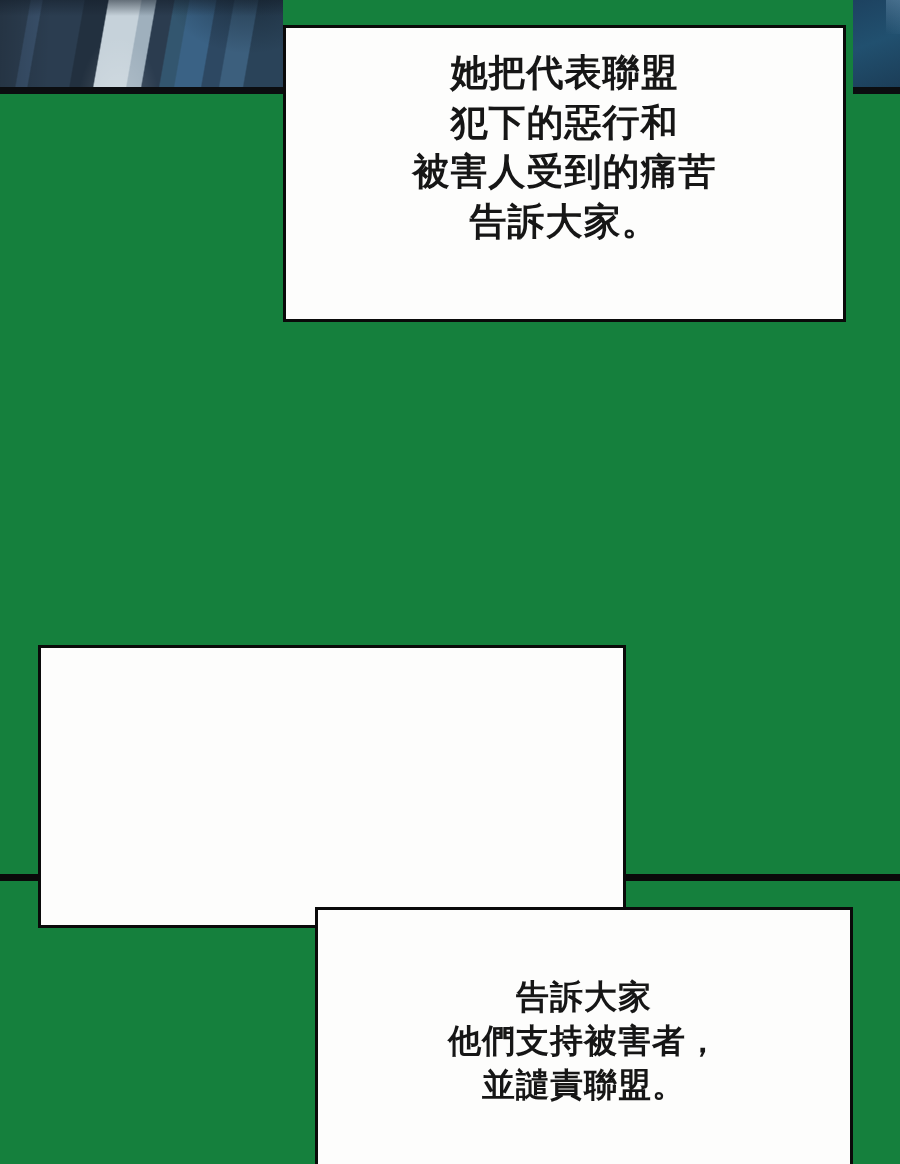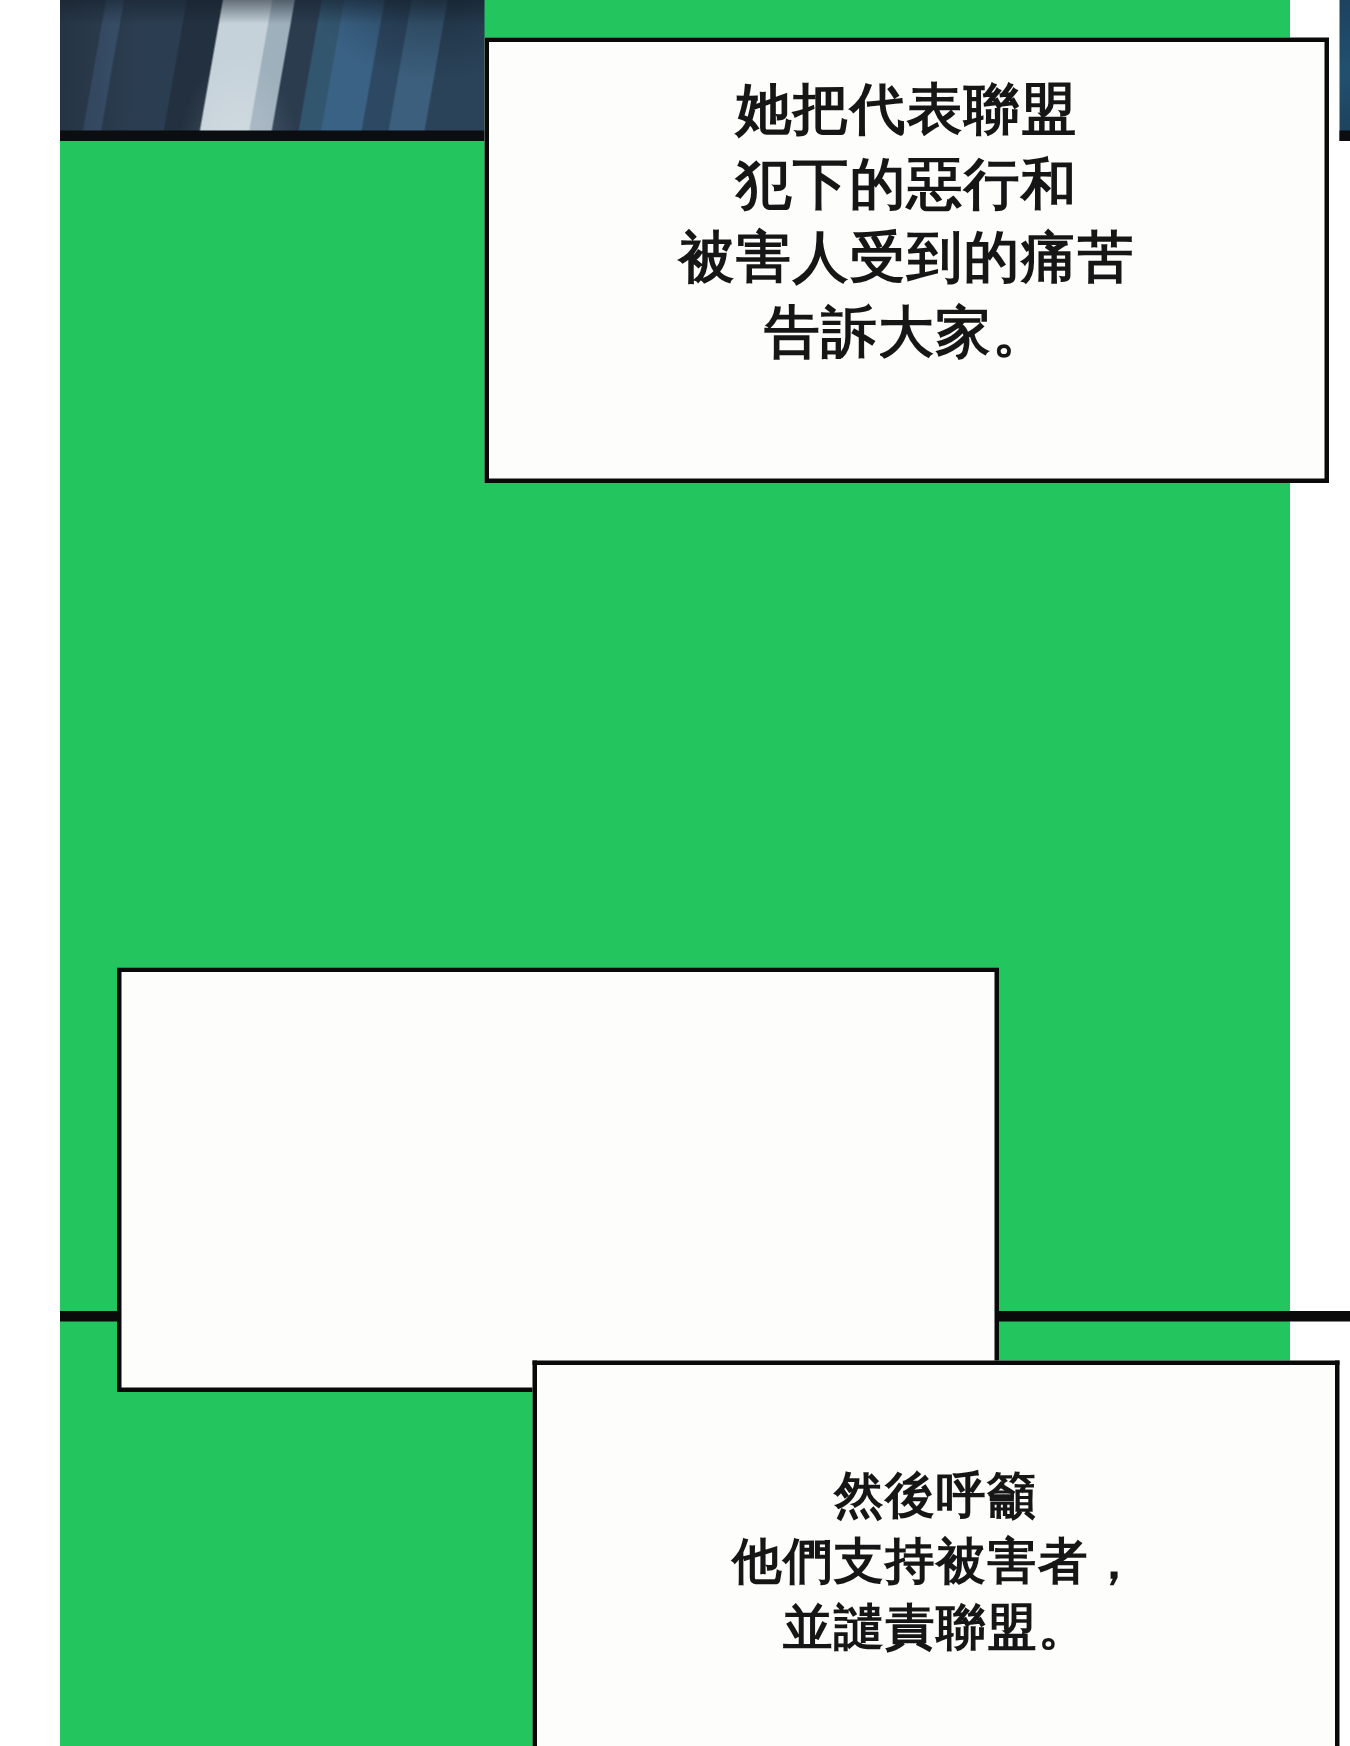--- a/index.html
+++ b/index.html
@@ -4,23 +4,22 @@
 <style>
   * { margin:0; padding:0; box-sizing:border-box; }
   html, body {
     width:900px; height:1164px;
     background:#ffffff;
     font-family:"DejaVu Serif", serif;
     overflow:hidden;
   }
   #stage {
     position:relative;
-    width:820px; height:1164px;
-    background:#22c55e;
-    margin-left:40px;
+    width:900px; height:1164px;
+    background:#15803d;
   }
 
   
   .art {
     position:absolute;
     overflow:hidden;
   }
   .art-left {
     left:0; top:0; width:283px; height:94px;
     background:
@@ -124,17 +123,17 @@
 犯下的惡行和
 被害人受到的痛苦
 告訴大家。</div>
 
   <div class="bleed-rule" id="rule-left-edge"></div>
   <div class="bleed-rule" id="rule-right-edge"></div>
 
   <div class="panel" id="panel-mid"></div>
 
   <div class="panel" id="panel-bottom"></div>
-  <div class="caption" id="caption-bottom">然後呼籲
+  <div class="caption" id="caption-bottom">告訴大家
 他們支持被害者，
 並譴責聯盟。</div>
 
 </div>
 
 </body></html>

